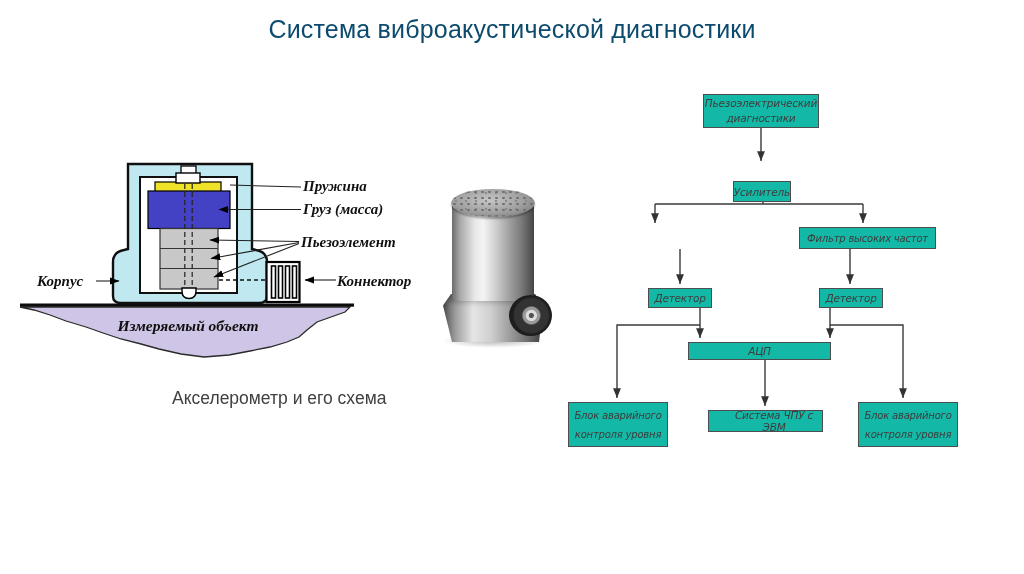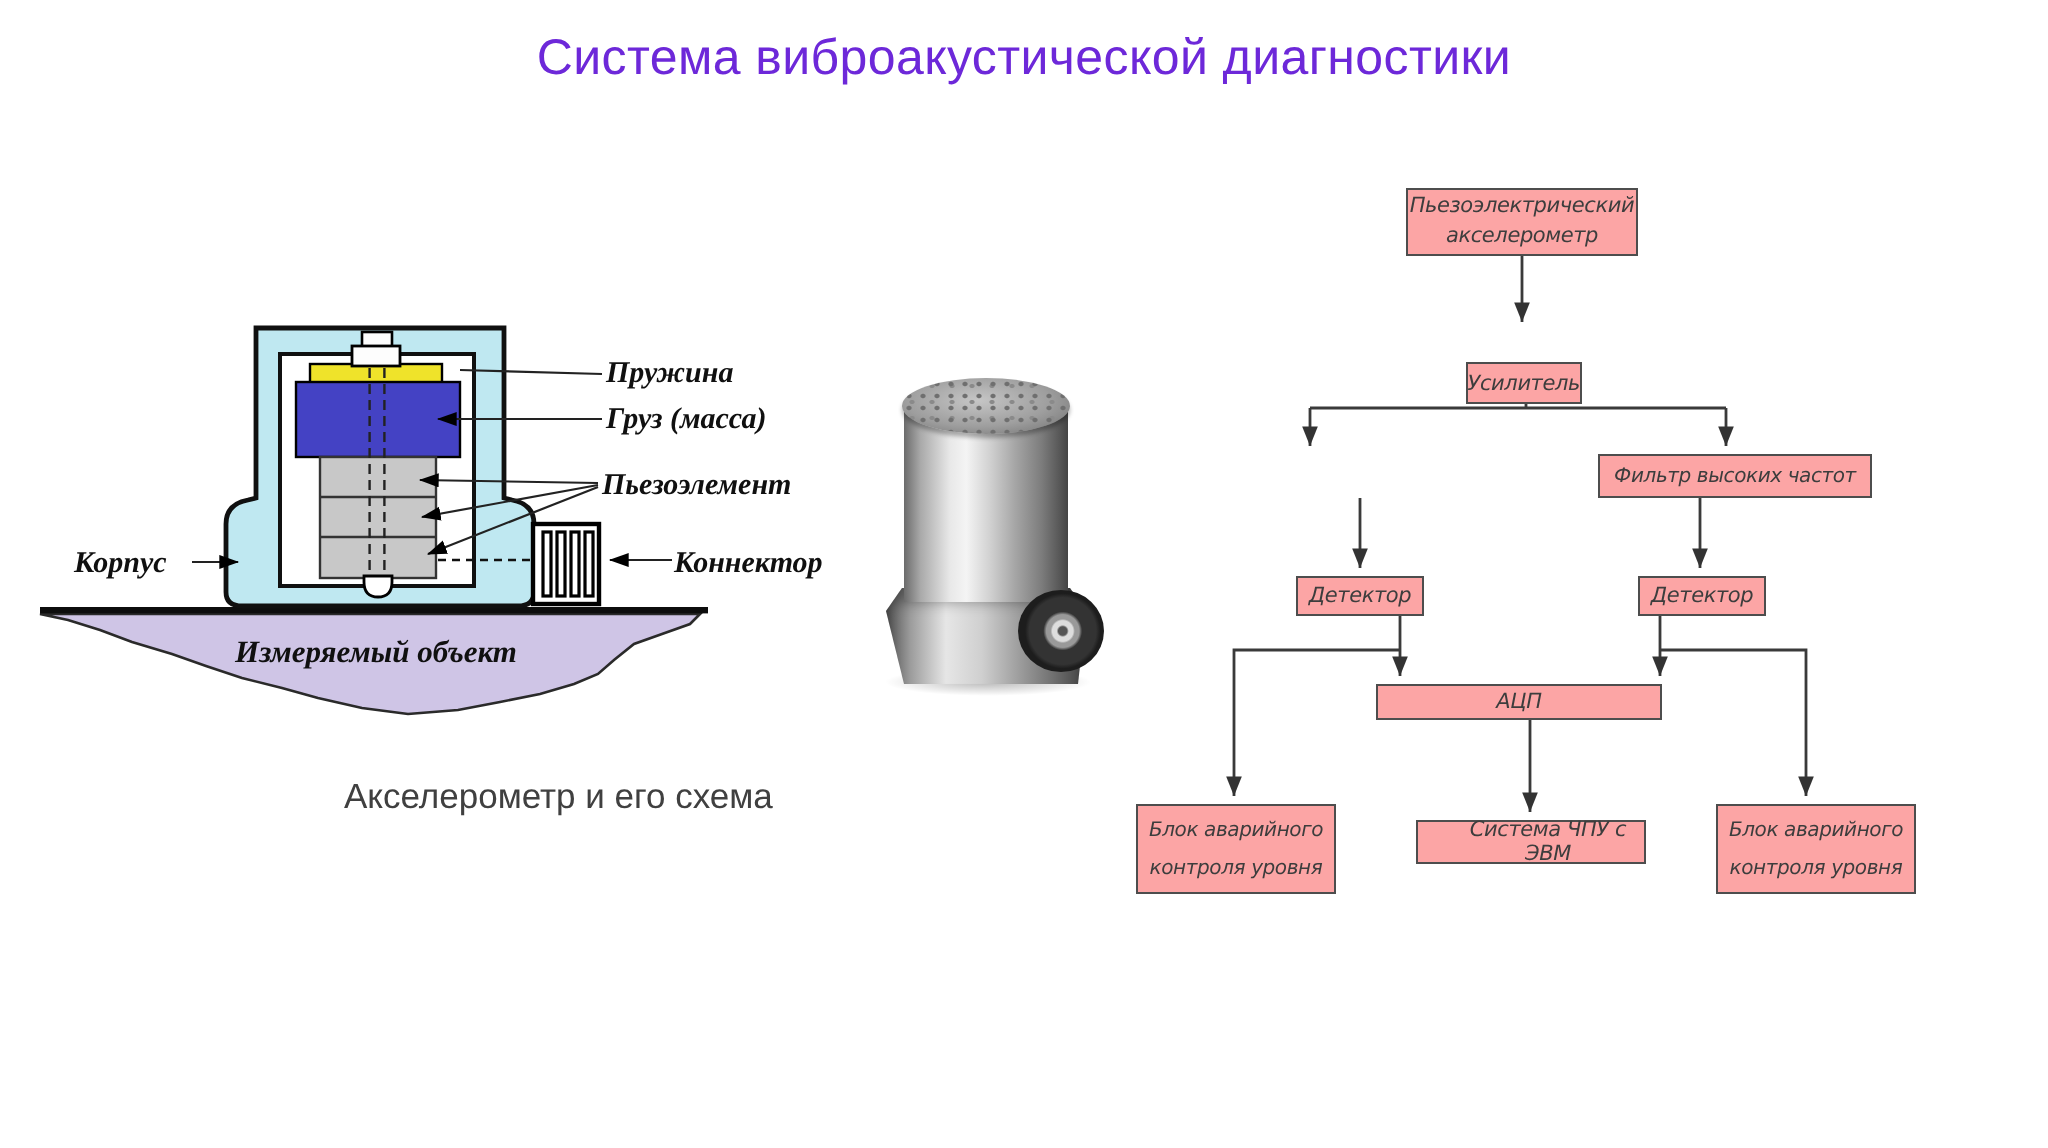--- a/index.html
+++ b/index.html
@@ -4,33 +4,33 @@
 <style>
   html,body { margin:0; padding:0; background:#888; }
   .slide {
     position:relative; width:1024px; height:574px; margin:0 auto;
     background:#ffffff; overflow:hidden;
     font-family:"Liberation Sans", sans-serif;
   }
   
   .slide-title {
     position:absolute; left:0; right:0; top:15px; text-align:center;
-    font-size:25px; color:#6d28d9; letter-spacing:0.2px;
+    font-size:25px; color:#0c4a6e; letter-spacing:0.2px;
   }
   .caption { position:absolute; color:#404040; }
   .caption-left  { left:172px; top:388px; font-size:17.5px; }
   .caption-right { left:648px; top:472px; font-size:18px; line-height:25px; white-space:pre-line; }
 
   
   .layer-svg { position:absolute; left:0; top:0; width:1024px; height:574px; z-index:1; }
 
   
   .fc-node {
     position:absolute; z-index:2; box-sizing:border-box;
-    border:1.4px solid #4d4d4d; background:#fca5a5;
+    border:1.4px solid #4d4d4d; background:#14b8a6;
     display:flex; flex-direction:column; align-items:center; justify-content:center;
     font-family:"DejaVu Sans", sans-serif; font-style:italic;
     font-size:10.5px; color:#3d3d3d; text-align:center; letter-spacing:-0.2px;
   }
   #fc-sensor { left:703px; top:94px;  width:116px; height:34px; line-height:15px; }
   #fc-amp    { left:733px; top:181px; width:58px;  height:21px;align-items:flex-end; }
   #fc-lpf    { left:591px; top:227px; width:127px; height:22px; font-size:10px; }
   #fc-hpf    { left:799px; top:227px; width:137px; height:22px; font-size:10px; }
   #fc-detl   { left:648px; top:288px; width:64px;  height:20px; }
   #fc-detr   { left:819px; top:288px; width:64px;  height:20px; }
@@ -137,21 +137,21 @@
       <path d="M700,308 V338" marker-end="url(#fa)"></path>
       <path d="M830,308 V338" marker-end="url(#fa)"></path>
       <path d="M700,325 H617 V398" marker-end="url(#fa)"></path>
       <path d="M830,325 H903 V398" marker-end="url(#fa)"></path>
       <path d="M765,360 V406" marker-end="url(#fa)"></path>
     </g>
   </svg>
 
   <div class="fc-node" id="fc-sensor">
     <span>Пьезоэлектрический</span>
-    <span>акселерометр</span>
+    <span>диагностики</span>
   </div>
   <div class="fc-node" id="fc-amp">
     <span>Усилитель</span>
   </div>
   <div class="fc-node" id="fc-hpf">
     <span>Фильтр высоких частот</span>
   </div>
   <div class="fc-node" id="fc-detl">
     <span>Детектор</span>
   </div>

